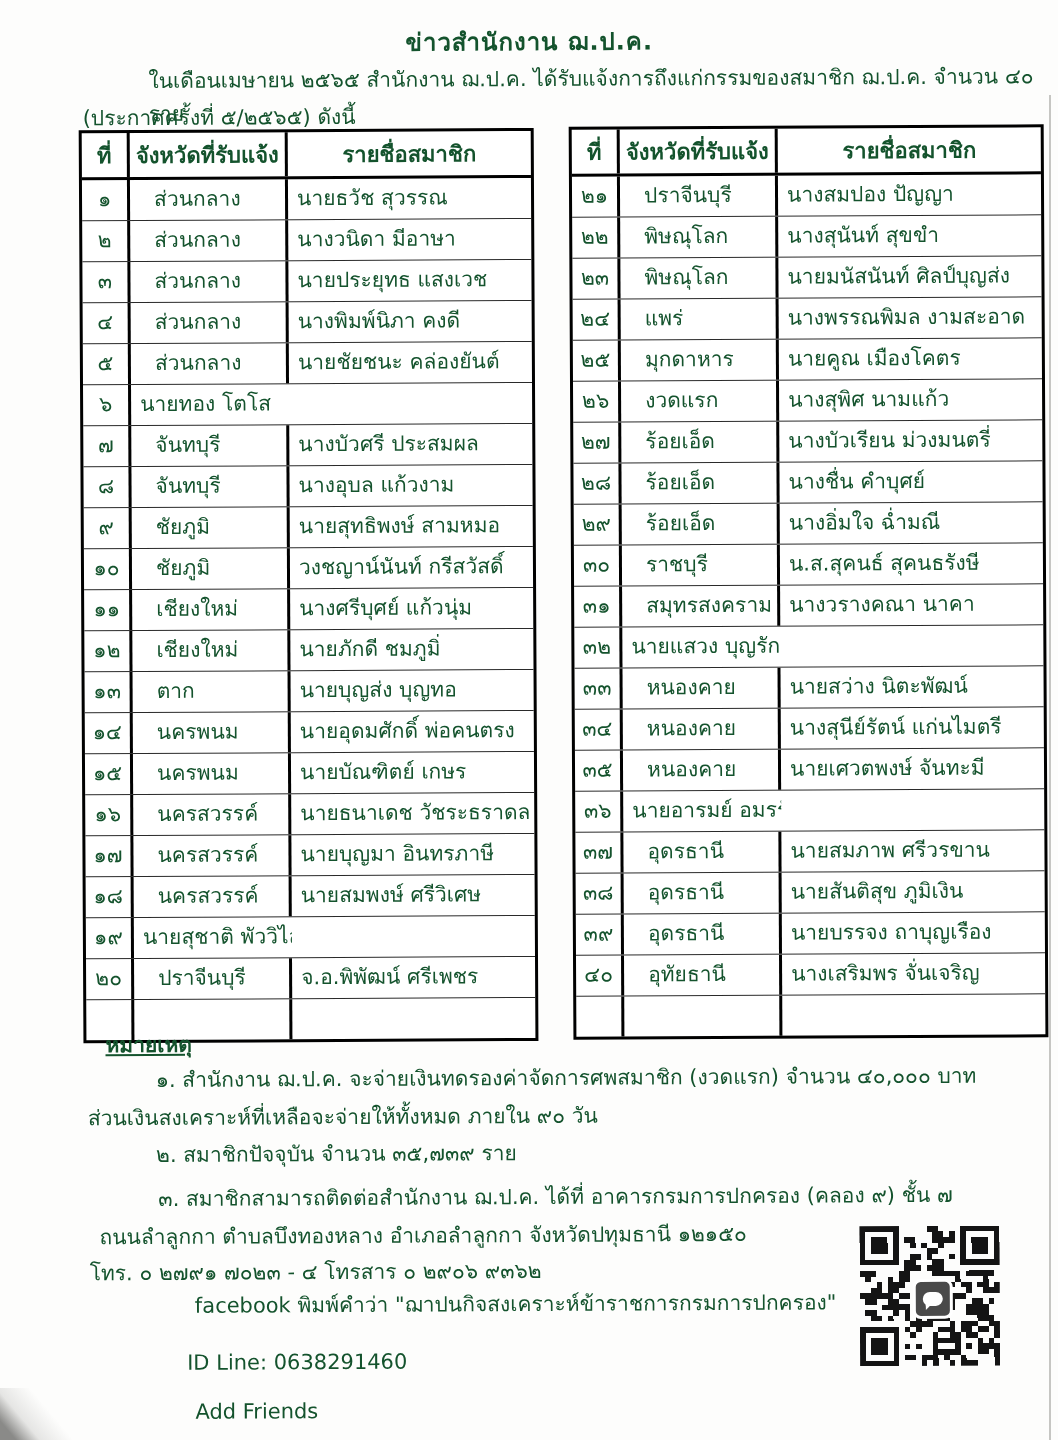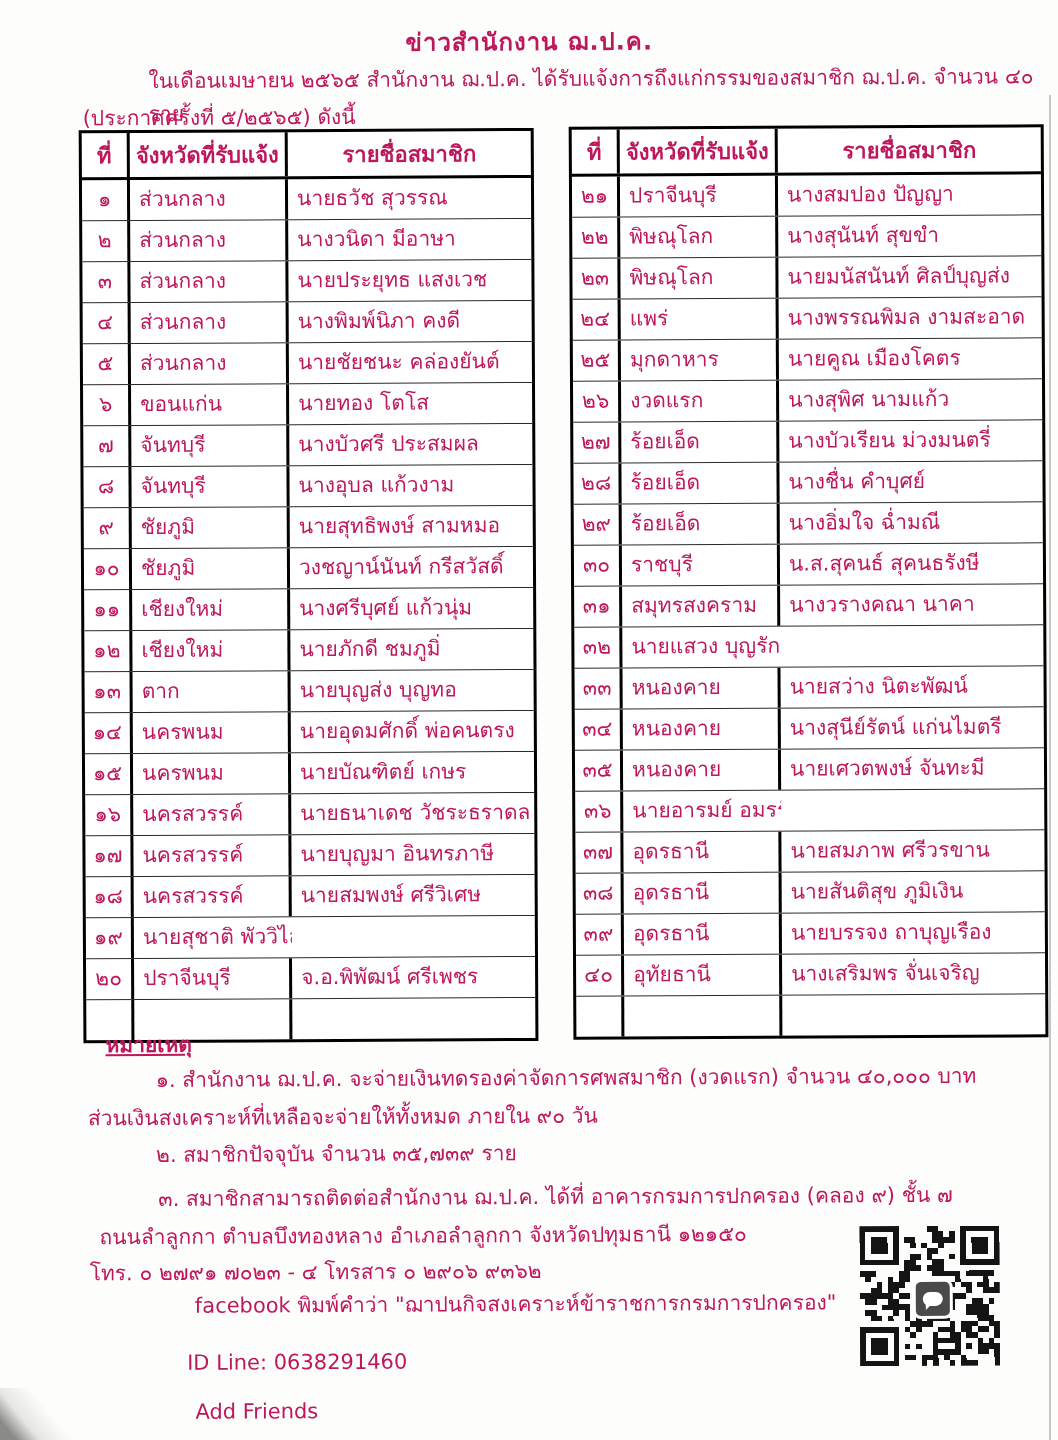--- a/index.html
+++ b/index.html
@@ -1,18 +1,18 @@
 <!DOCTYPE html>
 <html><head>
 <meta charset="utf-8">
 <style>
   html,body{margin:0;padding:0;background:#e8e8e8;}
   .page{
     position:relative;width:1058px;height:1440px;background:#fdfdfc;
-    font-family:"DejaVu Sans","Liberation Sans",sans-serif;color:#be185d;
+    font-family:"DejaVu Sans","Liberation Sans",sans-serif;color:#14532d;
     overflow:hidden;margin:0 auto;
   }
   .sheet{position:absolute;inset:0;transform:rotate(-0.3deg);transform-origin:50% 0;}
   .doc-title{
     position:absolute;top:22px;left:0;right:0;text-align:center;
     font-size:24px;font-weight:bold;letter-spacing:1px;
   }
   .intro-1{position:absolute;top:62px;left:148px;font-size:21px;}
   .intro-2{position:absolute;top:99px;left:82px;font-size:21px;}
 
@@ -31,21 +31,21 @@
     font-size:22px;font-weight:bold;
   }
   .thead .hcell:nth-child(1),.thead .hcell:nth-child(2){border-right:3px solid #000;}
   .trow{
     display:grid;grid-template-columns:48px 158px 1fr;height:40px;
     border-top:1.5px solid #2a2a2a;
   }
   .trow:first-of-type{border-top:none;}
   .tcell{font-size:21px;line-height:38px;white-space:nowrap;overflow:hidden;}
   .cell-no{text-align:center;border-right:3px solid #000;}
-  .cell-province{padding-left:9px;border-right:3px solid #000;}
+  .cell-province{padding-left:24px;border-right:3px solid #000;}
   .cell-name{padding-left:9px;}
 
   .fline{position:absolute;font-size:21px;white-space:nowrap;}
   .note-heading{font-weight:bold;text-decoration:underline;text-align:center;}
 
   .qr-wrap{position:absolute;left:853px;top:1228px;width:140px;height:140px;}
   .qr-wrap svg{display:block;width:140px;height:140px;}
   .qr-icon{
     position:absolute;left:50%;top:50%;width:34px;height:34px;margin:-17px 0 0 -17px;
     background:#4a4a4a;border-radius:8px;border:3px solid #fff;
@@ -101,21 +101,20 @@
             <div class="tcell cell-province">ส่วนกลาง</div>
             <div class="tcell cell-name">นางพิมพ์นิภา คงดี</div>
           </div>
           <div class="trow">
             <div class="tcell cell-no">๕</div>
             <div class="tcell cell-province">ส่วนกลาง</div>
             <div class="tcell cell-name">นายชัยชนะ คล่องยันต์</div>
           </div>
           <div class="trow">
             <div class="tcell cell-no">๖</div>
-            <div class="tcell cell-province">ขอนแก่น</div>
             <div class="tcell cell-name">นายทอง โตโส</div>
           </div>
           <div class="trow">
             <div class="tcell cell-no">๗</div>
             <div class="tcell cell-province">จันทบุรี</div>
             <div class="tcell cell-name">นางบัวศรี ประสมผล</div>
           </div>
           <div class="trow">
             <div class="tcell cell-no">๘</div>
             <div class="tcell cell-province">จันทบุรี</div>

